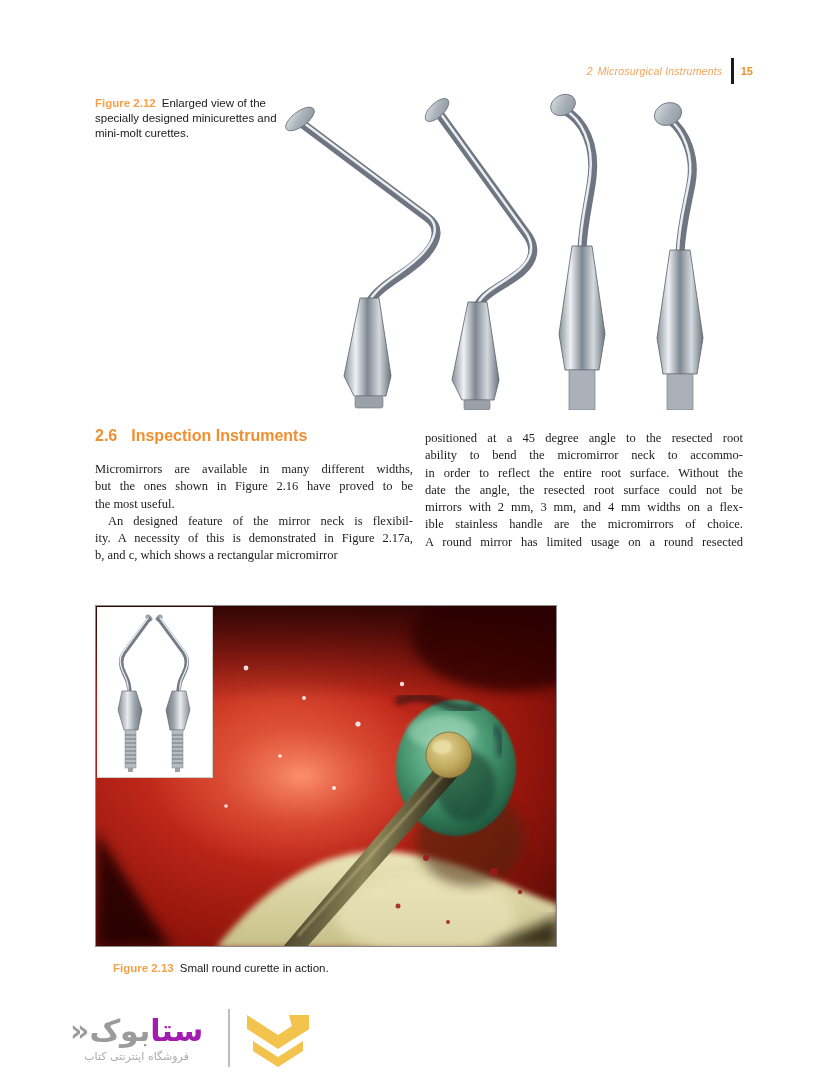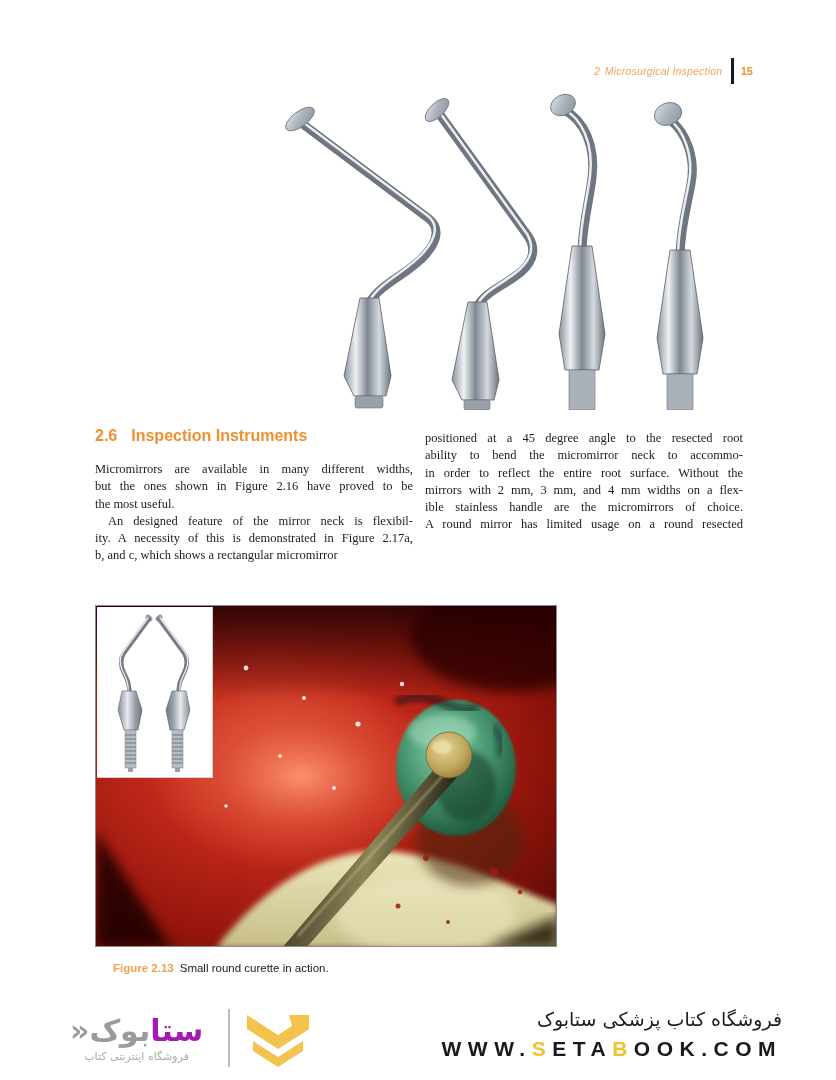--- a/index.html
+++ b/index.html
@@ -53,25 +53,28 @@
   .site-url { margin-top:5px; font-size:21px; font-weight:bold; color:#1a1a1a; letter-spacing:6.5px; font-family:"Liberation Sans", sans-serif; }
   .site-url .hl { color:#F3C030; }
 </style>
 </head>
 <body>
 
 <div class="page">
 
   <div class="running-header">
     <span class="rh-chapter">2</span>
-    <span class="rh-title">Microsurgical Inspection</span>
+    <span class="rh-title">Microsurgical Instruments</span>
     <span class="rh-divider"></span>
     <span class="rh-page">15</span>
   </div>
 
+  <div class="fig-caption cap-212">
+    <span class="fig-label">Figure 2.12</span><span>Enlarged view of the specially designed minicurettes and mini-molt curettes.</span>
+  </div>
 
   <div class="fig212-art">
     <svg width="465" height="322" viewBox="0 0 465 322">
       <defs>
         <linearGradient id="metH" x1="0" y1="0" x2="1" y2="0">
           <stop offset="0" stop-color="#8b929b"></stop>
             <stop offset="0.25" stop-color="#eef1f4"></stop>
           <stop offset="0.5" stop-color="#7e8792"></stop>
             <stop offset="0.75" stop-color="#d4d9de"></stop>
           <stop offset="1" stop-color="#6d747d"></stop>
@@ -132,20 +135,21 @@
         <div>ity. A necessity of this is demonstrated in Figure 2.17a,</div>
         <div class="last-line">b, and c, which shows a rectangular micromirror</div>
       </div>
   </div>
 
   <div class="col col-right">
     <div class="para jall">
         <div>positioned at a 45 degree angle to the resected root</div>
         <div>ability to bend the micromirror neck to accommo-</div>
         <div>in order to reflect the entire root surface. Without the</div>
+        <div>date the angle, the resected root surface could not be</div>
         <div>mirrors with 2 mm, 3 mm, and 4 mm widths on a flex-</div>
         <div>ible stainless handle are the micromirrors of choice.</div>
         <div class="last-line">A round mirror has limited usage on a round resected</div>
       </div>
   </div>
 
   <div class="photo213">
     <svg class="photo-paint" width="462" height="342" viewBox="0 0 462 342">
       <defs>
         <radialGradient id="redBase" cx="0.38" cy="0.42" r="0.8">
@@ -283,18 +287,14 @@
     <div class="logo-divider"></div>
     <svg width="70" height="60" viewBox="0 0 70 60">
       <g fill="#F3C44D">
         <path d="M4 7 L35 27 L66 7 L66 21 L35 41 L4 21 Z"></path>
         <path d="M46 7 L66 7 L66 21 L52 30 Z"></path>
         <path d="M10 33 L35 49 L60 33 L60 43 L35 59 L10 43 Z"></path>
       </g>
     </svg>
   </div>
 
-  <div class="footer-right">
-    <div class="store-name-fa">فروشگاه کتاب پزشکی ستابوک</div>
-    <div class="site-url"><span>WWW.</span><span class="hl">S</span><span>ETA</span><span class="hl">B</span><span>OOK.COM</span></div>
-  </div>
 
 </div>
 
 </body></html>

